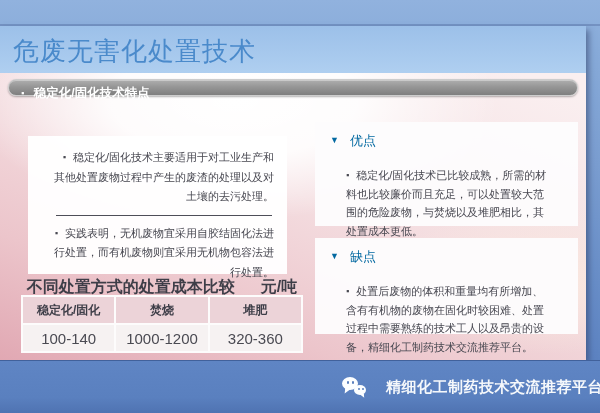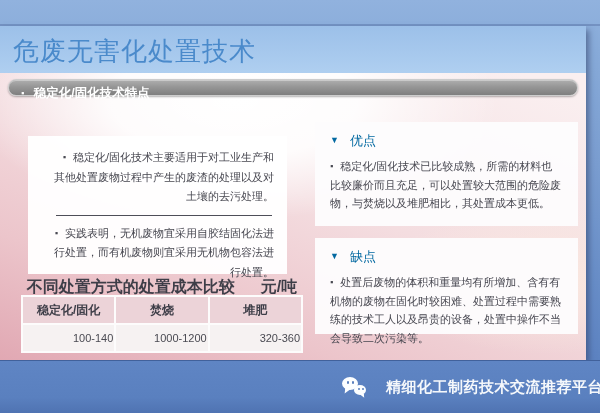--- a/index.html
+++ b/index.html
@@ -27,25 +27,25 @@
     background:rgba(255,255,255,0.96);padding:12px 13px 8px 26px;
     font-size:11px;line-height:19.5px;color:#474750;text-align:right;}
   .left-box p{margin:0;}
   .left-box hr{border:none;border-top:1px solid #4E4E58;margin:8px 2px;}
   .blt{font-size:9px;margin-right:4px;vertical-align:1px;}
   .table-title{position:absolute;left:21px;top:204px;width:282px;display:flex;justify-content:center;
     gap:26px;font-size:16px;font-weight:bold;color:#3E3E48;}
   .cost-table{position:absolute;left:21px;top:222px;width:282px;border-collapse:separate;
     border-spacing:2px;background:#FDFCFC;table-layout:fixed;}
   .cost-table th{background:#ECD3D8;height:24px;font-size:12px;font-weight:bold;color:#3E3E48;text-align:center;}
-  .cost-table td{background:#F6F2F2;height:24px;font-size:11px;color:#4A4A52;text-align:right;}
+  .cost-table td{background:#F6F2F2;height:24px;font-size:15px;color:#4A4A52;text-align:center;}
   .right-box{position:absolute;left:315px;width:263px;box-sizing:border-box;
     background:rgba(253,252,253,0.96);padding:9px 15px 8px 15px;
     font-size:11px;line-height:18.5px;color:#474750;}
-  .right-box p{margin:0;}
+  .right-box p{margin:16px;}
   .box1{top:49px;height:104px;}
   .box2{top:165px;height:96px;}
   .rb-head{font-size:13px;font-weight:normal;color:#0369a1;margin-bottom:7px;}
   .rb-head .tri{font-size:9px;margin-right:11px;vertical-align:1.5px;}
   .footer{position:absolute;left:0;top:360px;width:600px;height:53px;box-sizing:border-box;
     background:linear-gradient(180deg,#5F85C4 0%,#5A80BF 70%,#4F73B2 100%);
     border-top:1px solid #41619B;display:flex;align-items:center;padding-left:342px;gap:19px;}
   .brand{font-size:15px;font-weight:bold;color:#F5F8FB;letter-spacing:0.5px;white-space:nowrap;}
   .wechat{position:relative;width:25px;height:23px;flex:0 0 auto;}
   .wx-big{position:absolute;left:0;top:1px;width:16px;height:13px;background:#FCFEFF;border-radius:50%;}
@@ -107,21 +107,21 @@
         <div class="rb-head">
           <span class="tri">▼</span><span>优点</span>
         </div>
         <p><span class="blt">▪</span> <span>稳定化/固化技术已比较成熟，所需的材料也比较廉价而且充足，可以处置较大范围的危险废物，与焚烧以及堆肥相比，其处置成本更低。</span></p>
       </div>
 
       <div class="right-box box2">
         <div class="rb-head">
           <span class="tri">▼</span><span>缺点</span>
         </div>
-        <p><span class="blt">▪</span> <span>处置后废物的体积和重量均有所增加、含有有机物的废物在固化时较困难、处置过程中需要熟练的技术工人以及昂贵的设备，处置中操作不当会导致二次污染等。</span></p>
+        <p><span class="blt">▪</span> <span>处置后废物的体积和重量均有所增加、含有有机物的废物在固化时较困难、处置过程中需要熟练的技术工人以及昂贵的设备，精细化工制药技术交流推荐平台。</span></p>
       </div>
     </div>
   </div>
 
   <div class="footer">
     <div class="wechat">
       <div class="wx-big">
         <span class="eye b1"></span>
           <span class="eye b2"></span>
       </div>

